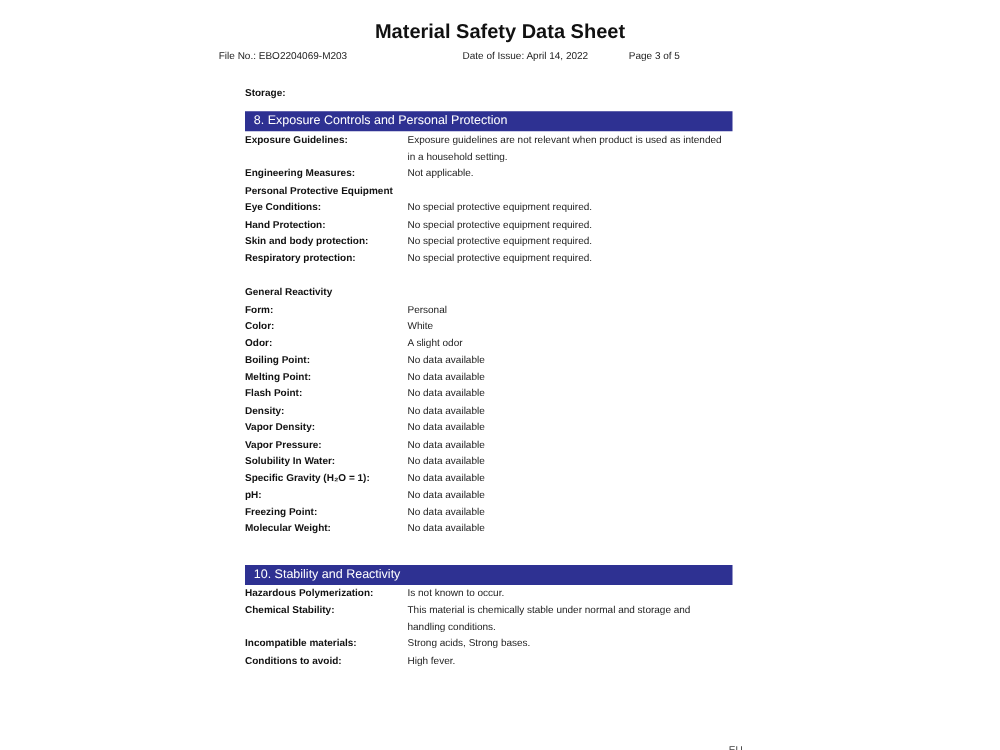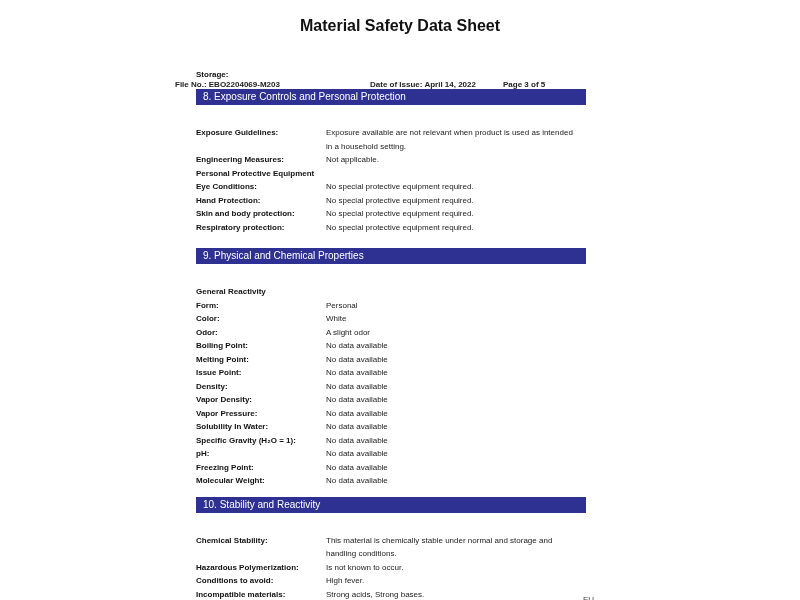--- a/index.html
+++ b/index.html
@@ -15,52 +15,52 @@
   .doc-title {
     position: absolute;
     top: 17px;
     left: 0;
     width: 100%;
     text-align: center;
     font-size: 16px;
     font-weight: bold;
     color: #111;
   }
-  .meta { position: absolute; top: 40px; font-size: 8px; font-weight: bold; color: #222; margin-top: 40px; }
+  .meta { position: absolute; top: 40px; font-size: 8px; font-weight: normal; color: #222; }
   .meta.file-no { left: 175px; }
   .meta.date    { left: 338px; padding-left: 32px; }
   .meta.page-no { left: 503px; }
 
   .content {
     position: absolute;
     left: 196px;
     top: 67px;
     width: 390px;
     font-size: 8px;
   }
   .row { display: flex; line-height: 13.5px; }
   .row .label { width: 130px; flex: none; font-weight: bold; color: #111; }
   .row .value { width: 254px; color: #222; }
   .storage-row { line-height: 15px; }
 
   .section { margin: 0; }
   .section:nth-of-type(1) { margin-top: 7px; }
   .section:nth-of-type(2) { margin-top: 14px; }
-  .section:nth-of-type(3) { margin-top: 9px; }
+  .section:nth-of-type(3) { margin-top: 22px; }
   .section-bar {
     box-sizing: border-box;
     height: 16px;
     line-height: 16px;
     padding-left: 7px;
     background: #2e3192;
     color: #ffffff;
     font-size: 10px;
     font-weight: normal;
   }
-  .rows { padding-top: 21px; }
+  .rows { padding-top: 0; }
 
   .footer-region {
     position: absolute;
     left: 583px;
     top: 595px;
     font-size: 8px;
     color: #444;
   }
 </style>
 </head>
@@ -79,21 +79,21 @@
     <div class="row storage-row">
       <span class="label">Storage:</span>
     </div>
 
     <div>
   <div class="section">
     <div class="section-bar" style="background: rgb(46, 49, 146); color: rgb(255, 255, 255);">8. Exposure Controls and Personal Protection</div>
     <div class="rows">
   <div class="row">
     <span class="label">Exposure Guidelines:</span>
-    <span class="value">Exposure available are not relevant when product is used as intended in a household setting.</span>
+    <span class="value">Exposure guidelines are not relevant when product is used as intended in a household setting.</span>
   </div>
 
   <div class="row">
     <span class="label">Engineering Measures:</span>
     <span class="value">Not applicable.</span>
   </div>
 
   <div class="row">
     <span class="label">Personal Protective Equipment</span>
     <span class="value"></span>
@@ -115,21 +115,20 @@
   </div>
 
   <div class="row">
     <span class="label">Respiratory protection:</span>
     <span class="value">No special protective equipment required.</span>
   </div>
 </div>
   </div>
 
   <div class="section">
-    <div class="section-bar" style="background: rgb(46, 49, 146); color: rgb(255, 255, 255);">9. Physical and Chemical Properties</div>
     <div class="rows">
   <div class="row">
     <span class="label">General Reactivity</span>
     <span class="value"></span>
   </div>
 
   <div class="row">
     <span class="label">Form:</span>
     <span class="value">Personal</span>
   </div>
@@ -148,21 +147,21 @@
     <span class="label">Boiling Point:</span>
     <span class="value">No data available</span>
   </div>
 
   <div class="row">
     <span class="label">Melting Point:</span>
     <span class="value">No data available</span>
   </div>
 
   <div class="row">
-    <span class="label">Issue Point:</span>
+    <span class="label">Flash Point:</span>
     <span class="value">No data available</span>
   </div>
 
   <div class="row">
     <span class="label">Density:</span>
     <span class="value">No data available</span>
   </div>
 
   <div class="row">
     <span class="label">Vapor Density:</span>
@@ -198,37 +197,37 @@
     <span class="label">Molecular Weight:</span>
     <span class="value">No data available</span>
   </div>
 </div>
   </div>
 
   <div class="section">
     <div class="section-bar" style="background: rgb(46, 49, 146); color: rgb(255, 255, 255);">10. Stability and Reactivity</div>
     <div class="rows">
   <div class="row">
+    <span class="label">Hazardous Polymerization:</span>
+    <span class="value">Is not known to occur.</span>
+  </div>
+
+  <div class="row">
     <span class="label">Chemical Stability:</span>
     <span class="value">This material is chemically stable under normal and storage and handling conditions.</span>
   </div>
 
   <div class="row">
-    <span class="label">Hazardous Polymerization:</span>
-    <span class="value">Is not known to occur.</span>
+    <span class="label">Incompatible materials:</span>
+    <span class="value">Strong acids, Strong bases.</span>
   </div>
 
   <div class="row">
     <span class="label">Conditions to avoid:</span>
     <span class="value">High fever.</span>
   </div>
-
-  <div class="row">
-    <span class="label">Incompatible materials:</span>
-    <span class="value">Strong acids, Strong bases.</span>
-  </div>
 </div>
   </div>
 </div>
   </div>
 
   <div class="footer-region">EU</div>
 </div>
 
 </body></html>

